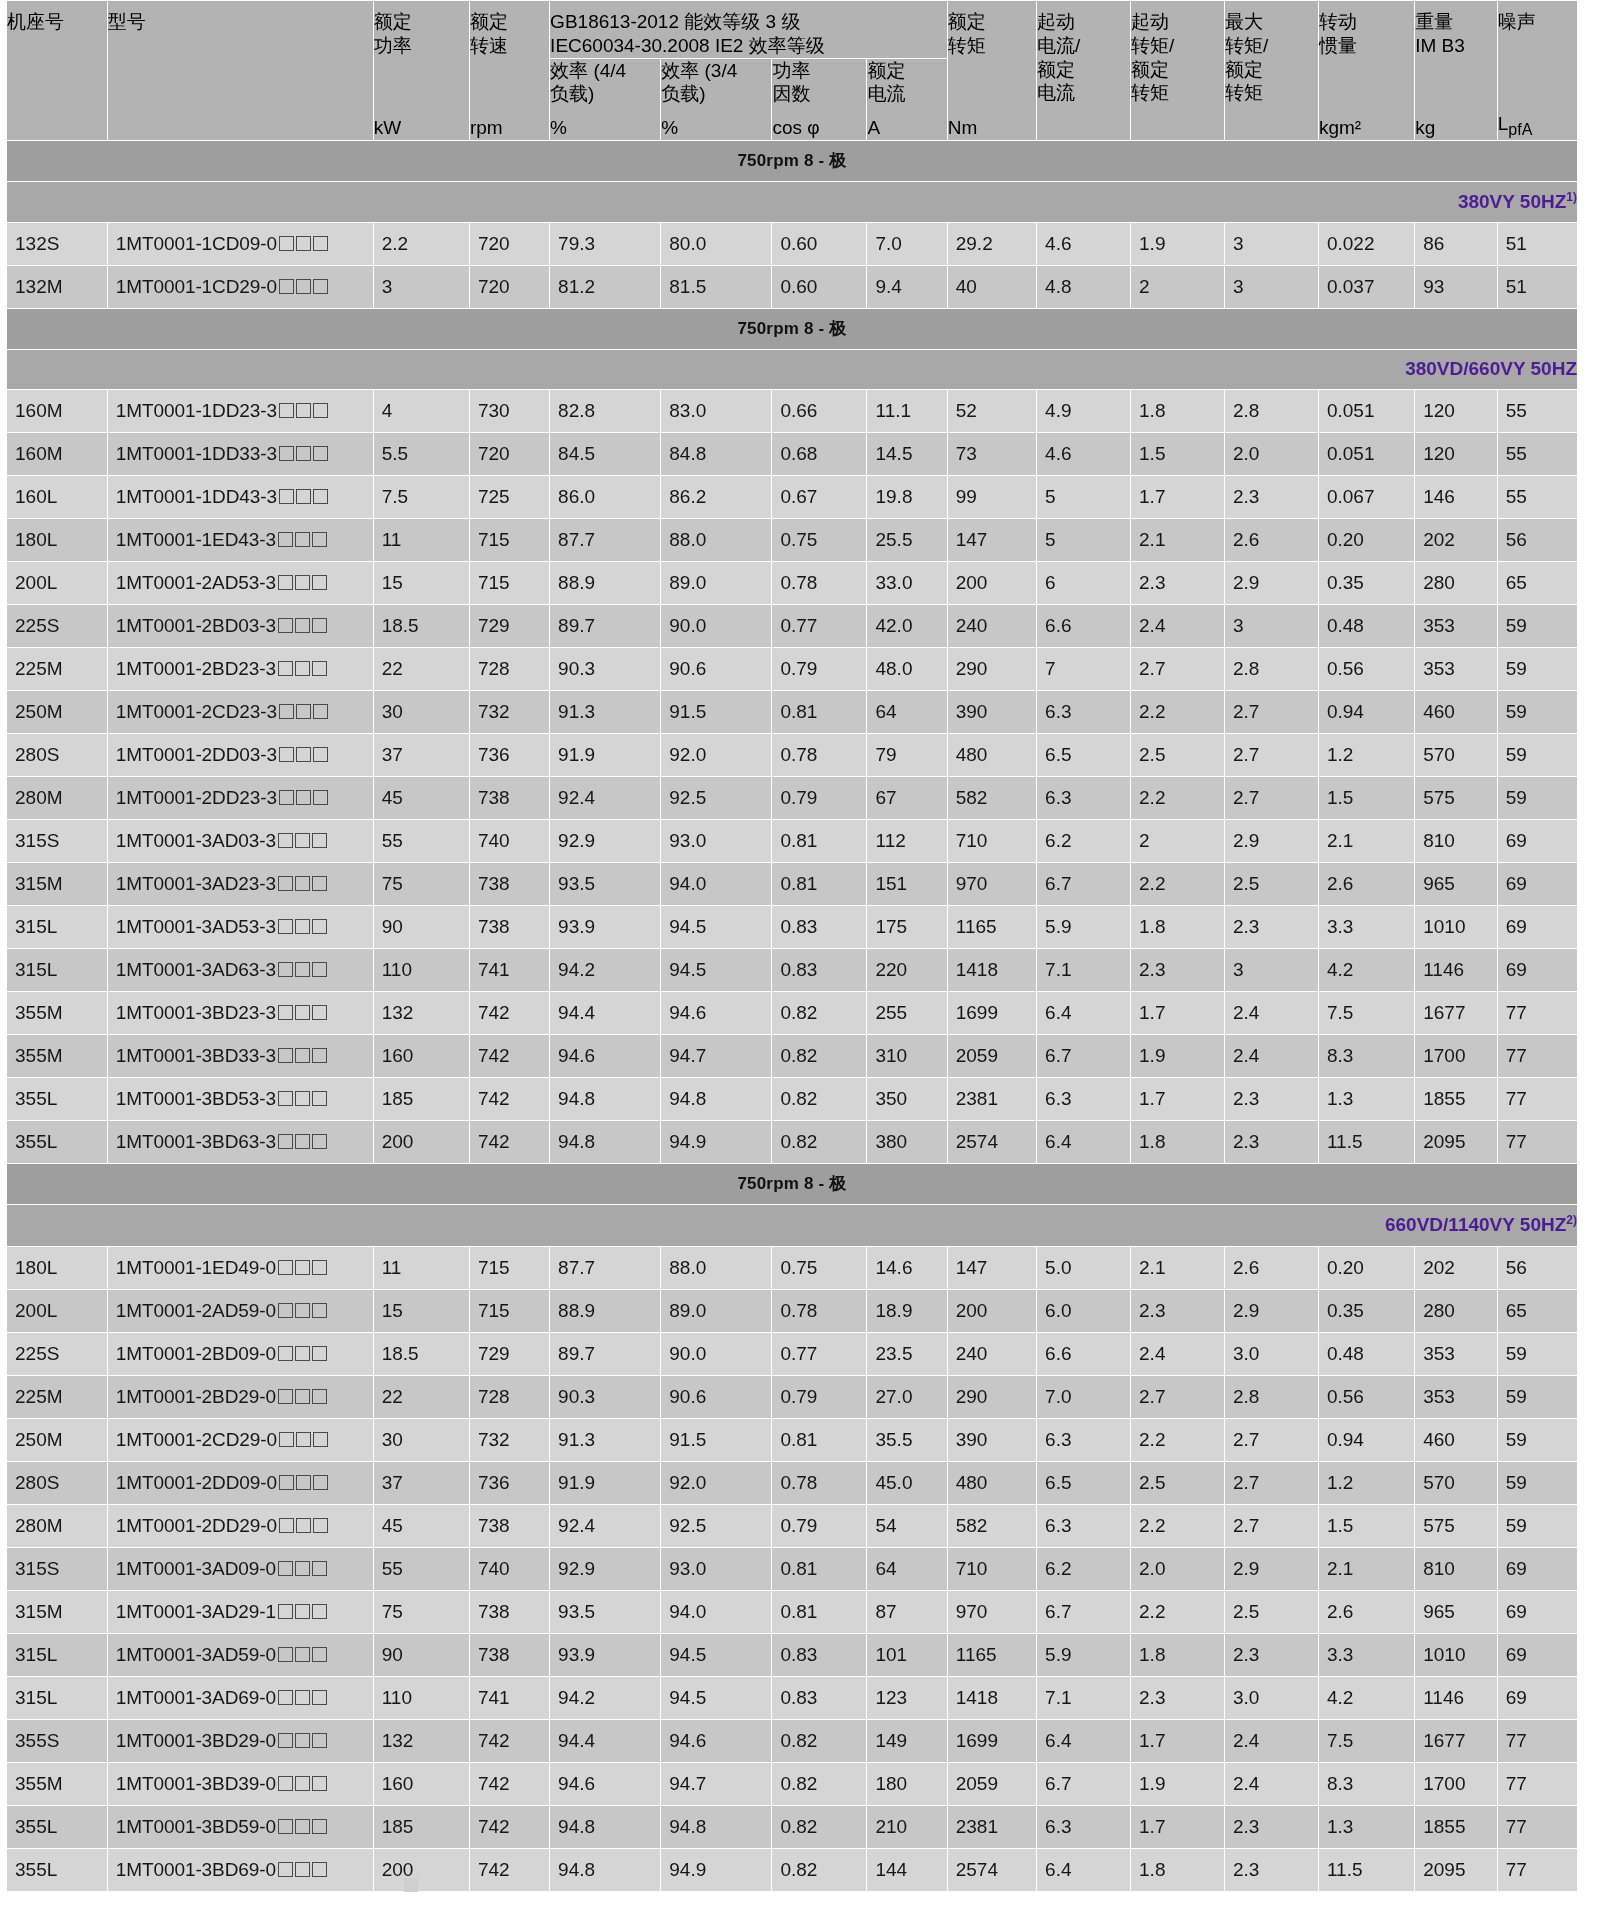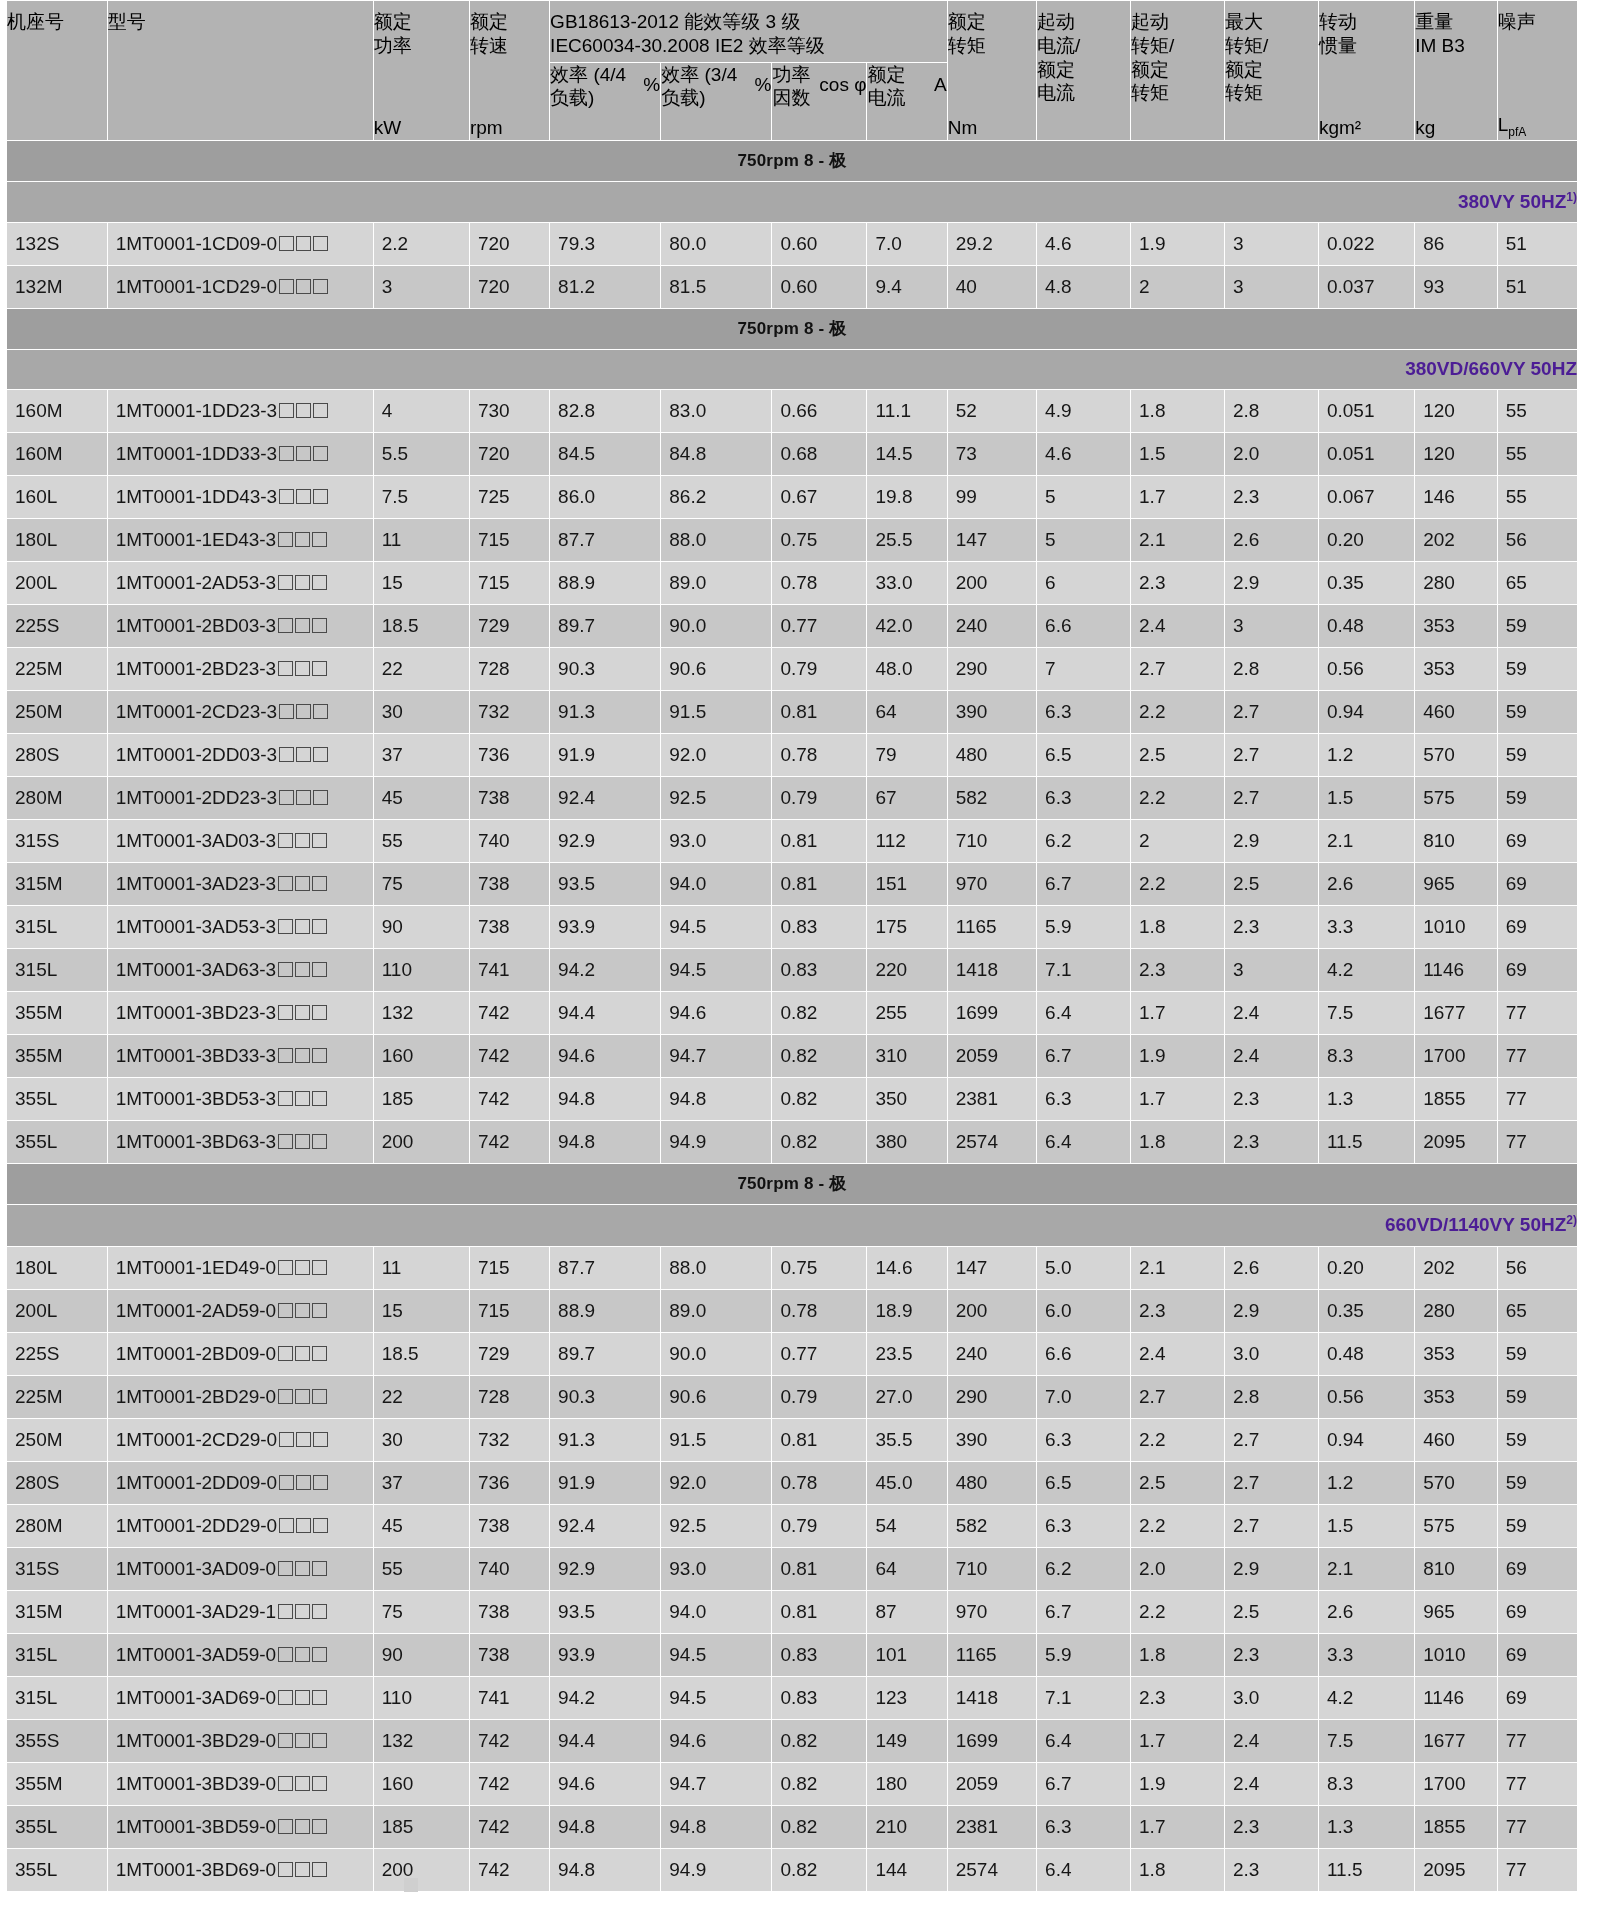--- a/index.html
+++ b/index.html
@@ -52,26 +52,26 @@
     display: flex;
     flex-direction: column;
     justify-content: space-between;
     height: 100%;
     min-height: 130px;
   }
   .hdr-stack .top { }
   .hdr-stack .unit { margin-top: auto; padding-top: 12px; }
   .hdr-sub-stack {
     display: flex;
-    flex-direction: row;
+    flex-direction: column;
     justify-content: space-between;
     min-height: 72px;
   }
   .hdr-sub-stack .unit { padding-top: 10px; }
-  sub.small { font-size: 12px; }
+  sub.small { font-size: 16px; }
   
   tr.section td {
     background: #9e9e9e;
     text-align: center;
     font-weight: bold;
     font-size: 17px;
     padding: 8px 0 9px 0;
     color: #111;
     letter-spacing: .2px;
   }

